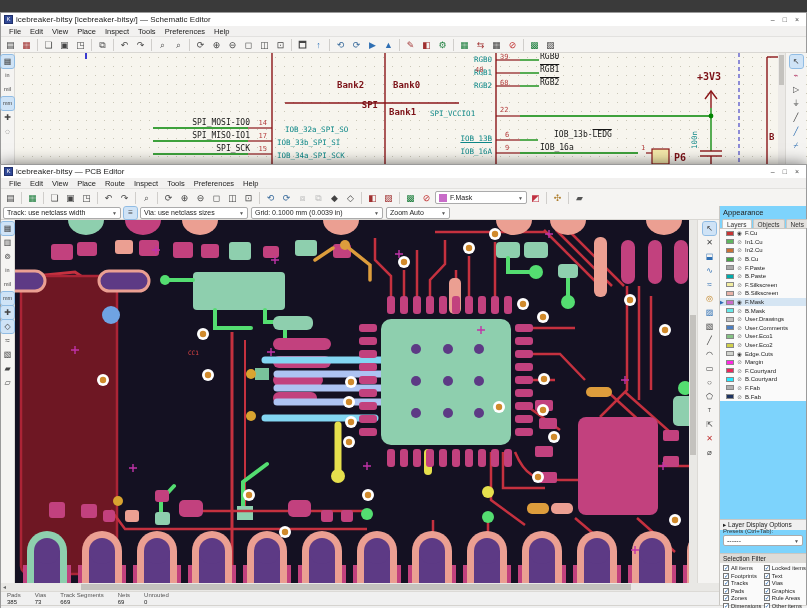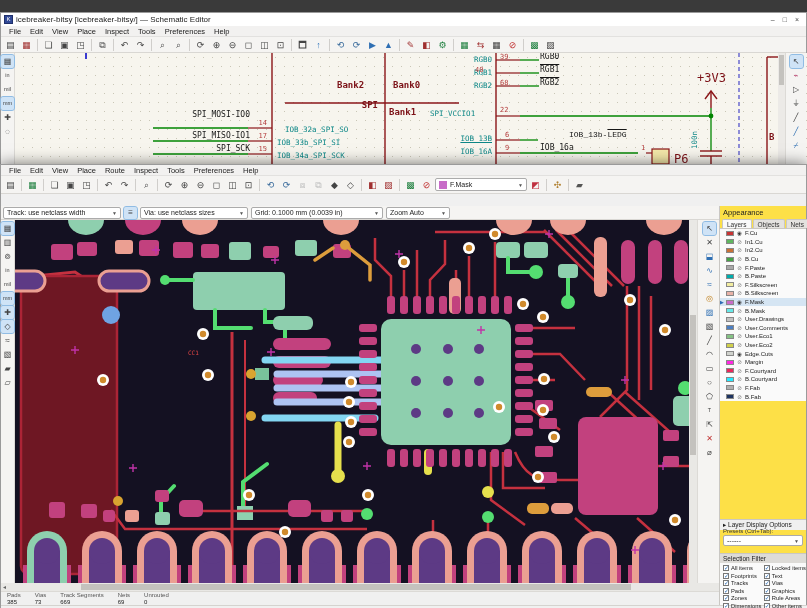--- a/index.html
+++ b/index.html
@@ -38,21 +38,21 @@
                 background-image:radial-gradient(#c9c6b6 0.5px, transparent 0.6px);
                 background-size:9px 9px; overflow:hidden; }
   #sch-canvas svg { position:absolute; left:0; top:0; }
   .sch-label { position:absolute; font-family:"DejaVu Sans Mono", monospace; font-size:8px;
                white-space:nowrap; line-height:1; }
   .sch-label.r { transform:translateX(-100%); }
   .sch-label.rot { transform:rotate(-90deg); transform-origin:left top; }
   .net { color:#161616; } .pin-num { color:#b43c3c; font-size:7px; }
   .pin-name { color:#0b8686; font-size:7.5px; } .val { color:#0b8686; font-size:7.5px; }
   .bank { color:#7c1117; font-weight:bold; font-size:9px; }
-  .power { color:#7c1117; font-weight:normal; font-size:12px; }
+  .power { color:#7c1117; font-weight:bold; font-size:10px; }
   .over { text-decoration:overline; }
   #sch-left { position:absolute; left:0; top:40px; width:14px; height:120px; border-right:1px solid #dcdad6; }
   #sch-right { position:absolute; right:0; top:40px; width:21px; height:120px; border-left:1px solid #dcdad6; }
   #sch-vscroll { position:absolute; right:21px; top:40px; width:7px; height:120px; background:#eceae7; }
   #sch-vscroll .thumb { position:absolute; top:2px; left:1px; width:5px; height:30px; background:#c4c2be; }
 
   
   #pcb-win { left:0; top:152px; width:807px; height:456px; box-shadow:0 0 14px rgba(0,0,0,.55); }
   #pcb-toolbar2 { position:absolute; left:0; top:41px; width:720px; height:14px; background:#f5f4f2;
                   display:flex; align-items:center; gap:3px; padding:0 2px; border-bottom:1px solid #d9d7d3; }
@@ -69,21 +69,21 @@
   #status-counts { position:absolute; left:0; top:426px; width:720px; height:14px; background:#f0f0f0;
                    display:flex; gap:14px; padding-left:6px; border-top:1px solid #dcdad6; }
   .count-col { font-size:6px; color:#555; line-height:7px; }
   .count-col .cv { color:#222; }
   #status-msg { position:absolute; left:0; top:440px; width:807px; height:16px; background:#f0f0f0;
                 border-top:1px solid #d5d3cf; font-size:6.5px; color:#333; }
   #status-msg span { position:absolute; top:4px; white-space:nowrap; }
   .sfield { border-left:1px solid #d5d3cf; padding-left:4px; height:10px; }
 
   
-  #appearance { position:absolute; right:0; top:41px; width:87px; height:399px; background:#fde047;
+  #appearance { position:absolute; right:0; top:41px; width:87px; height:399px; background:#7dd3fc;
                 border-left:1px solid #c9c7c3; font-size:7px; }
   #appearance .pane-title { font-size:7.5px; color:#222; padding:2px 3px; }
   #app-tabs { display:flex; gap:1px; padding-left:2px; border-bottom:1px solid #c9c7c3; }
   .app-tab { font-size:6.5px; padding:1px 4px 0; border:1px solid #c9c7c3; border-bottom:none;
              background:#e4e2df; color:#333; border-radius:2px 2px 0 0; }
   .app-tab.active { background:#fafafa; }
   #layer-list { background:#fafafa; }
   .layer-row { display:flex; align-items:center; height:8.6px; padding-left:6px; gap:2px; position:relative; }
   .layer-row.sel { background:#d5e5f3; }
   .layer-row .selarrow { position:absolute; left:0; font-size:5px; color:#2a6cb5; }
@@ -220,21 +220,21 @@
           <path d="M704,46 L710,38 L716,46"></path>
             <path d="M710,38 V55"></path>
           <path d="M699,98 H721"></path>
             <path d="M699,103 H721"></path>
             <path d="M710,103 V115"></path>
         </g>
 
         <rect x="651" y="96" width="17" height="15" fill="#f3e7a9" stroke="#8a1518" stroke-width="1.2"></rect>
       </svg>
       <div id="sch-labels">
-          <div class="sch-label net r" style="left: 249px; top: 58px;">SPI_MOSI-IO0</div>
+          <div class="sch-label net r" style="left: 249px; top: 66px;">SPI_MOSI-IO0</div>
           <div class="sch-label net r" style="left: 249px; top: 79px;">SPI_MISO-IO1</div>
           <div class="sch-label net r" style="left: 249px; top: 92px;">SPI_SCK</div>
           <div class="sch-label pin-num r" style="left: 266px; top: 67px;">14</div>
           <div class="sch-label pin-num r" style="left: 266px; top: 80px;">17</div>
           <div class="sch-label pin-num r" style="left: 266px; top: 93px;">15</div>
           <div class="sch-label pin-name" style="left: 284px; top: 73px;">IOB_32a_SPI_SO</div>
           <div class="sch-label pin-name" style="left: 276px; top: 86px;">IOB_33b_SPI_SI</div>
           <div class="sch-label pin-name" style="left: 276px; top: 99px;">IOB_34a_SPI_SCK</div>
           <div class="sch-label bank" style="left: 336px; top: 28px;">Bank2</div>
           <div class="sch-label bank" style="left: 392px; top: 28px;">Bank0</div>
@@ -249,21 +249,21 @@
           <div class="sch-label pin-num" style="left: 499px; top: 1px;">39</div>
           <div class="sch-label pin-num" style="left: 474px; top: 14px;">40</div>
           <div class="sch-label pin-num" style="left: 499px; top: 27px;">68</div>
           <div class="sch-label pin-num" style="left: 499px; top: 54px;">22</div>
           <div class="sch-label pin-num" style="left: 504px; top: 79px;">6</div>
           <div class="sch-label pin-num" style="left: 504px; top: 92px;">9</div>
           <div class="sch-label pin-num" style="left: 640px; top: 92px;">1</div>
           <div class="sch-label net" style="left: 539px; top: 0px;">RGB0</div>
           <div class="sch-label net" style="left: 539px; top: 13px;"><span></span><span class="over">RGB1</span></div>
           <div class="sch-label net" style="left: 539px; top: 26px;"><span></span><span class="over">RGB2</span></div>
-          <div class="sch-label net" style="left: 568px; top: 78px; font-family: Liberation Mono, monospace;"><span>IOB_13b-</span><span class="over">LEDG</span></div>
+          <div class="sch-label net" style="left: 553px; top: 78px;"><span>IOB_13b-</span><span class="over">LEDG</span></div>
           <div class="sch-label net" style="left: 539px; top: 91px;">IOB_16a</div>
           <div class="sch-label power" style="left: 696px; top: 19px;">+3V3</div>
           <div class="sch-label val rot" style="left: 690px; top: 96px;">100n</div>
           <div class="sch-label power" style="left: 673px; top: 100px;">P6</div>
           <div class="sch-label bank" style="left: 768px; top: 80px;">B</div>
         </div>
     </div>
 
     <div id="sch-left" class="vtool">
         <span class="tb-icon on">▦</span>
@@ -281,20 +281,29 @@
         <span class="tb-icon" style="color: rgb(176, 48, 96);">⌁</span>
         <span class="tb-icon">▷</span>
         <span class="tb-icon">⏚</span>
         <span class="tb-icon">╱</span>
         <span class="tb-icon" style="color: rgb(47, 111, 179);">╱</span>
         <span class="tb-icon" style="color: rgb(47, 111, 179);">⌿</span>
       </div>
   </div>
 
   <div class="win" id="pcb-win">
+    <div class="titlebar">
+      <span class="appicon">K</span>
+      <span class="title">icebreaker-bitsy — PCB Editor</span>
+      <span class="winbtns">
+        <span>–</span>
+        <span>□</span>
+        <span>×</span>
+      </span>
+    </div>
     <div class="menubar">
         <span class="menu-item">File</span>
         <span class="menu-item">Edit</span>
         <span class="menu-item">View</span>
         <span class="menu-item">Place</span>
         <span class="menu-item">Route</span>
         <span class="menu-item">Inspect</span>
         <span class="menu-item">Tools</span>
         <span class="menu-item">Preferences</span>
         <span class="menu-item">Help</span>

